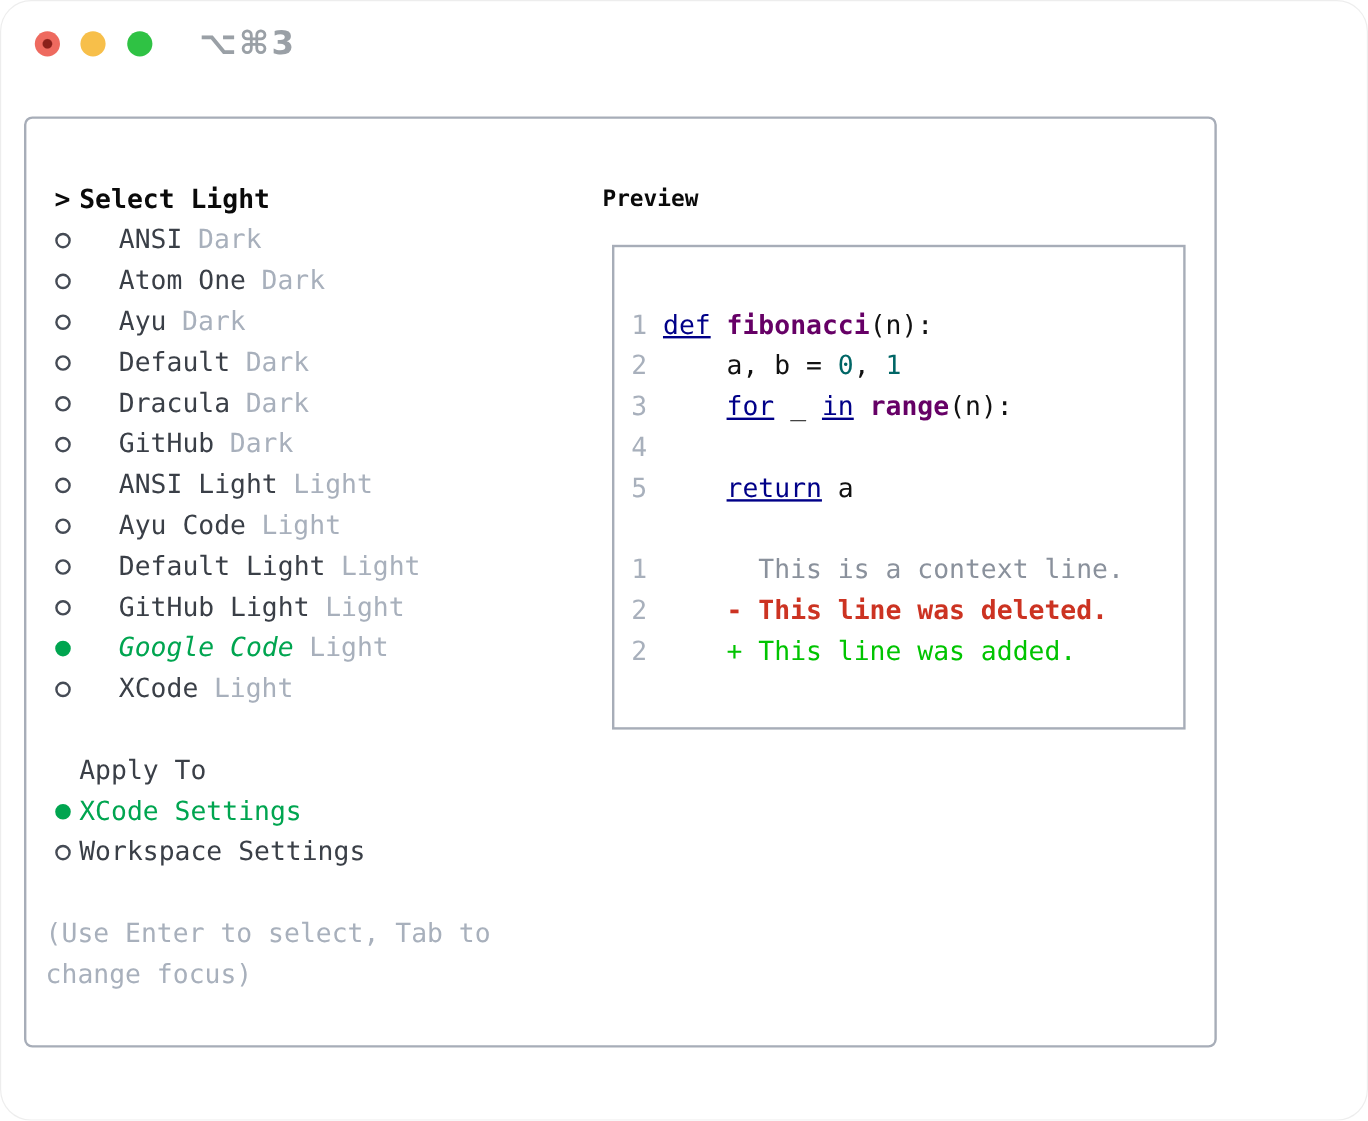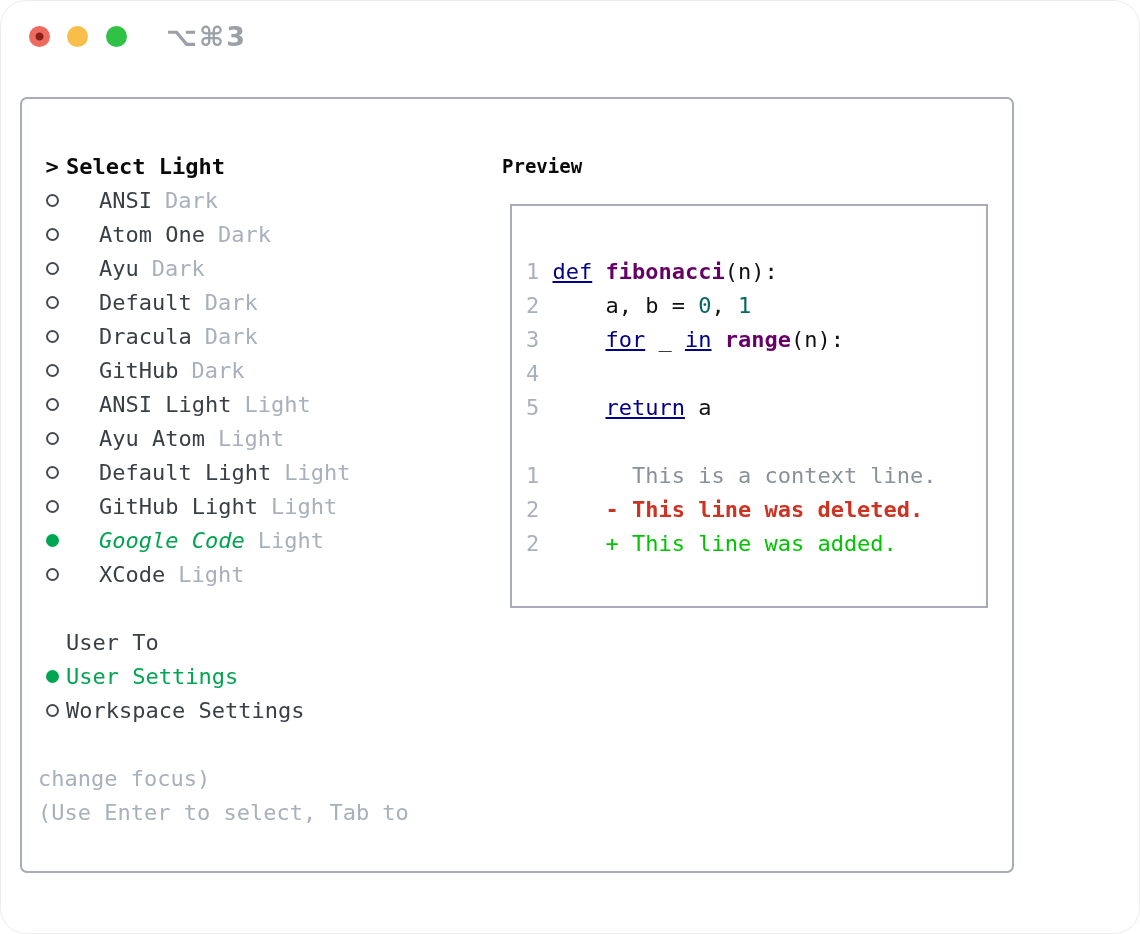--- a/index.html
+++ b/index.html
@@ -81,43 +81,43 @@
       </div>
 
       <div id="theme-list">
           <div class="row theme-item"><span class="marker"><span class="circle"></span></span><span class="label">ANSI</span><span class="tag">Dark</span></div>
           <div class="row theme-item"><span class="marker"><span class="circle"></span></span><span class="label">Atom One</span><span class="tag">Dark</span></div>
           <div class="row theme-item"><span class="marker"><span class="circle"></span></span><span class="label">Ayu</span><span class="tag">Dark</span></div>
           <div class="row theme-item"><span class="marker"><span class="circle"></span></span><span class="label">Default</span><span class="tag">Dark</span></div>
           <div class="row theme-item"><span class="marker"><span class="circle"></span></span><span class="label">Dracula</span><span class="tag">Dark</span></div>
           <div class="row theme-item"><span class="marker"><span class="circle"></span></span><span class="label">GitHub</span><span class="tag">Dark</span></div>
           <div class="row theme-item"><span class="marker"><span class="circle"></span></span><span class="label">ANSI Light</span><span class="tag">Light</span></div>
-          <div class="row theme-item"><span class="marker"><span class="circle"></span></span><span class="label">Ayu Atom</span><span class="tag">Light</span></div>
+          <div class="row theme-item"><span class="marker"><span class="circle"></span></span><span class="label">Ayu Code</span><span class="tag">Light</span></div>
           <div class="row theme-item"><span class="marker"><span class="circle"></span></span><span class="label">Default Light</span><span class="tag">Light</span></div>
           <div class="row theme-item"><span class="marker"><span class="circle"></span></span><span class="label">GitHub Light</span><span class="tag">Light</span></div>
           <div class="row theme-item selected"><span class="marker"><span class="circle filled"></span></span><span class="label">Google Code</span><span class="tag">Light</span></div>
           <div class="row theme-item"><span class="marker"><span class="circle"></span></span><span class="label">XCode</span><span class="tag">Light</span></div>
         </div>
 
       <div class="spacer"></div>
 
       <div class="row">
         <span class="marker"></span>
-        <span>User To</span>
+        <span>Apply To</span>
       </div>
 
       <div id="apply-list">
-          <div class="row apply-item selected"><span class="marker"><span class="circle filled"></span></span><span class="label">User Settings</span></div>
+          <div class="row apply-item selected"><span class="marker"><span class="circle filled"></span></span><span class="label">XCode Settings</span></div>
           <div class="row apply-item"><span class="marker"><span class="circle"></span></span><span class="label">Workspace Settings</span></div>
         </div>
 
       <div class="spacer"></div>
 
+      <div class="row help-row">(Use Enter to select, Tab to</div>
       <div class="row help-row">change focus)</div>
-      <div class="row help-row">(Use Enter to select, Tab to</div>
     </div>
 
     <div class="preview-header">Preview</div>
 
     <div class="preview-box">
       <div id="preview-code">
           <div class="code-line"><span class="gutter">1</span><span class="tok-keyword">def</span><span class="tok-plain"> </span><span class="tok-typename">fibonacci</span><span class="tok-plain">(n):</span></div>
           <div class="code-line"><span class="gutter">2</span><span class="tok-plain">    a, b = </span><span class="tok-literal">0</span><span class="tok-plain">, </span><span class="tok-literal">1</span></div>
           <div class="code-line"><span class="gutter">3</span><span class="tok-plain">    </span><span class="tok-keyword">for</span><span class="tok-plain"> _ </span><span class="tok-keyword">in</span><span class="tok-plain"> </span><span class="tok-typename">range</span><span class="tok-plain">(n):</span></div>
           <div class="code-line"><span class="gutter">4</span></div>

